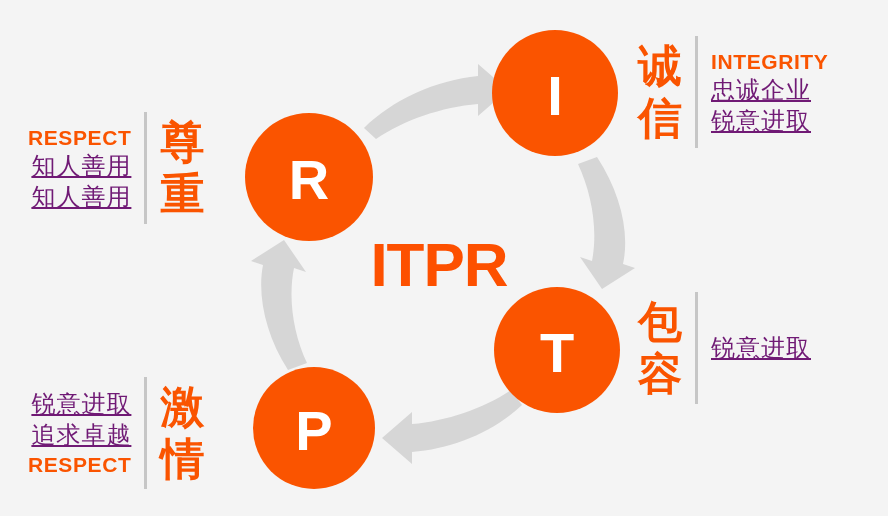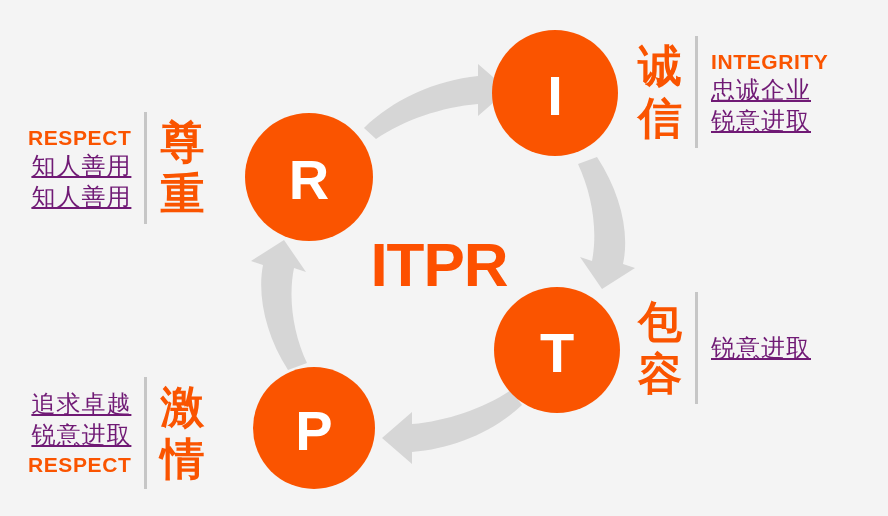--- a/index.html
+++ b/index.html
@@ -176,22 +176,22 @@
       <div class="cn">知人善用</div>
       <div class="cn">知人善用</div>
     </div>
     <div class="divider"></div>
     <div class="bigchars">尊
 重</div>
   </div>
 
   <div class="block left" id="block-passion">
     <div class="lines r-align">
+      <div class="cn">锐意进取</div>
       <div class="cn">追求卓越</div>
-      <div class="cn">锐意进取</div>
       <div class="eng">RESPECT</div>
     </div>
     <div class="divider"></div>
     <div class="bigchars">激
 情</div>
   </div>
 
   <div class="block right" id="block-integrity">
     <div class="bigchars">诚
 信</div>

